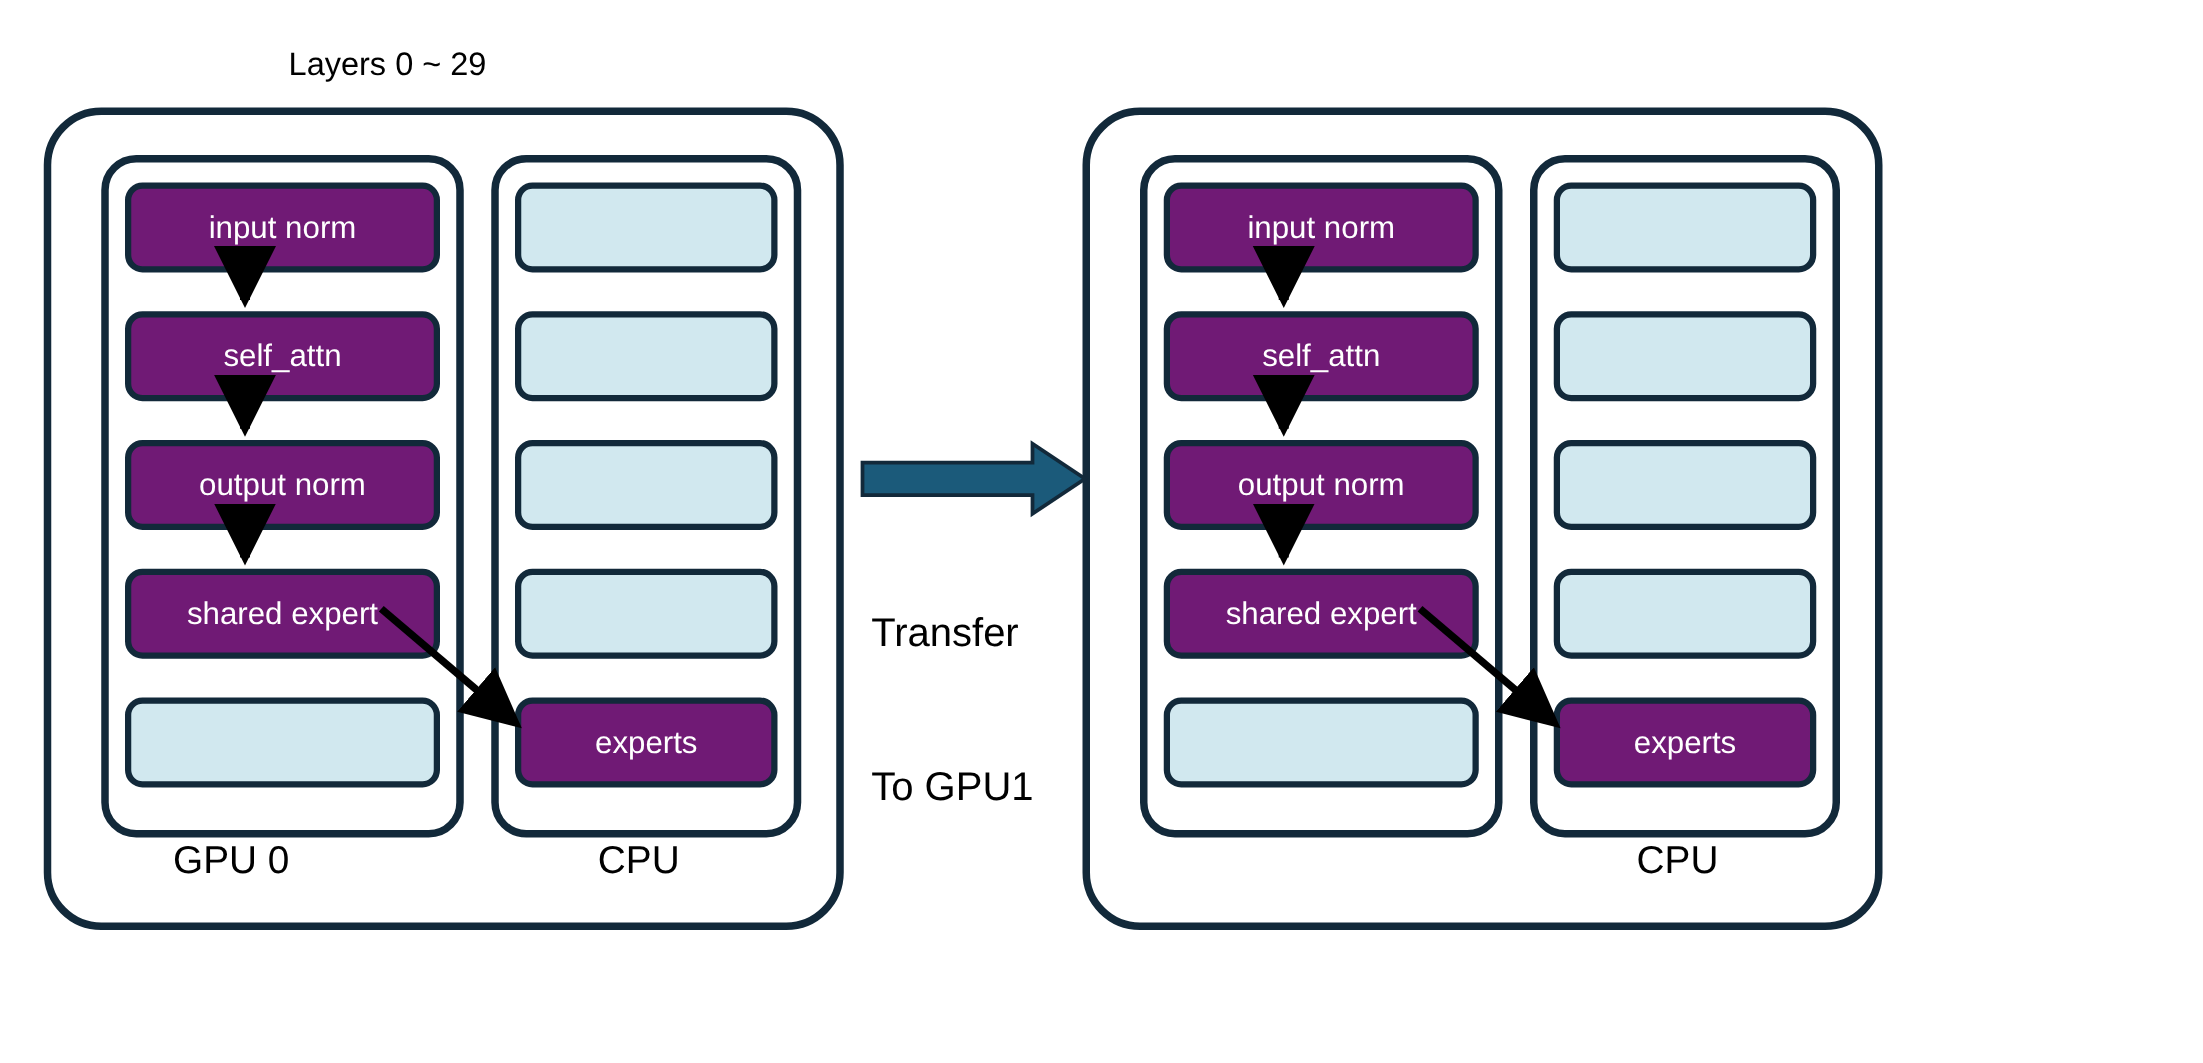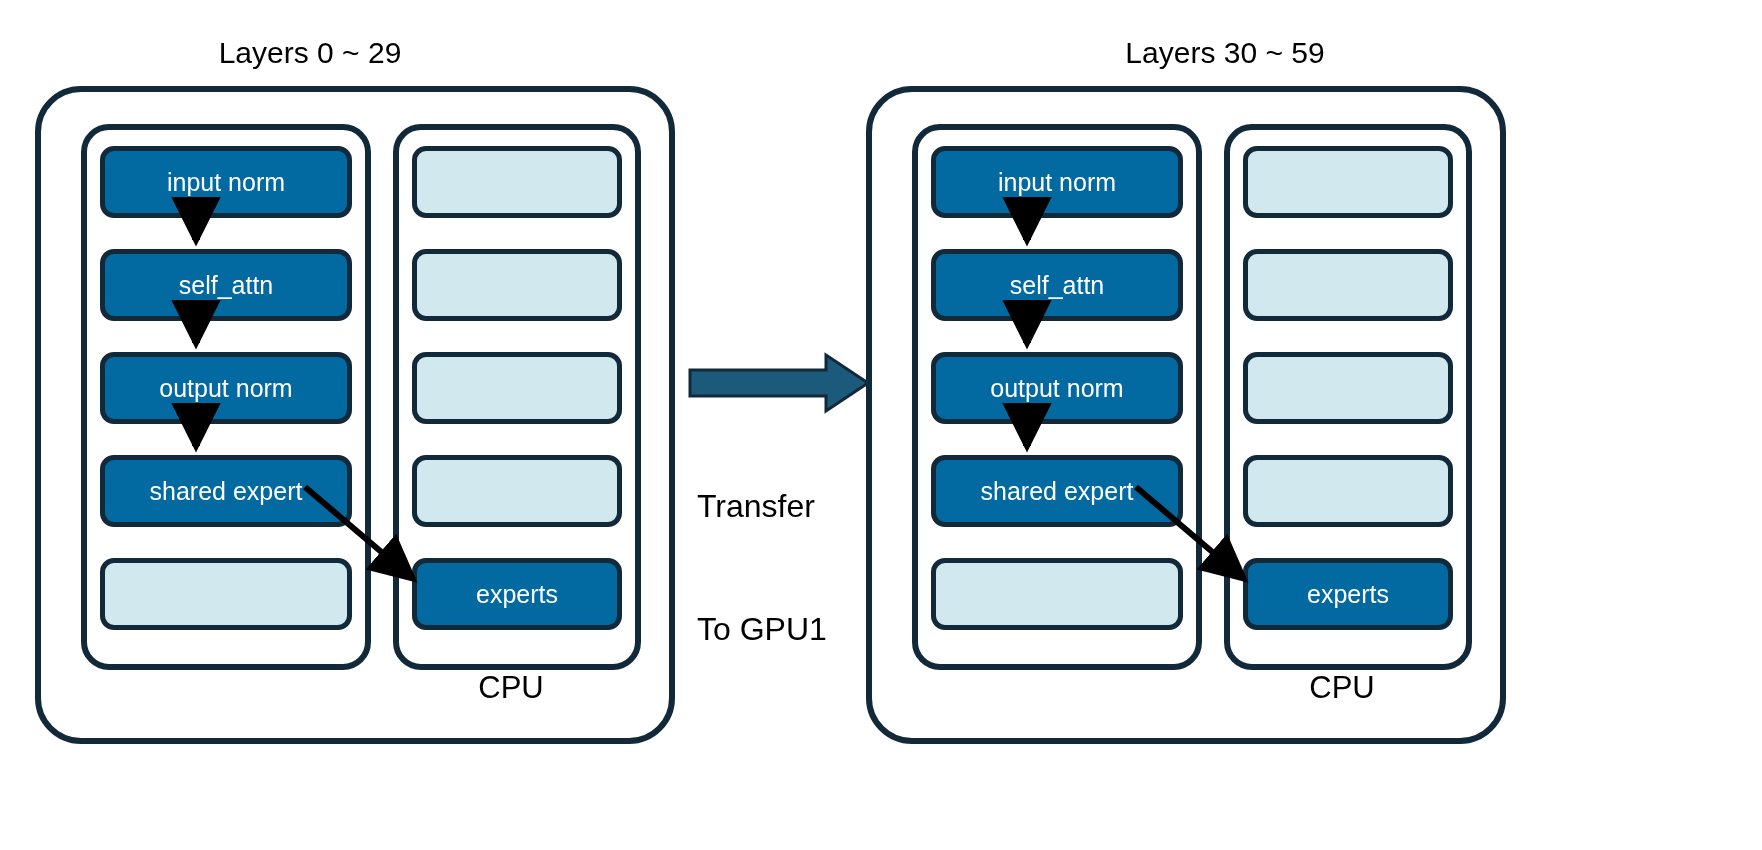--- a/index.html
+++ b/index.html
@@ -14,21 +14,21 @@
     width: 1762px;
     height: 850px;
     background: #ffffff;
     overflow: hidden;
   }
 
   
   .group-title {
     position: absolute;
     text-align: center;
-    font-size: 30px;
+    font-size: 26px;
     color: #000000;
     white-space: nowrap;
     line-height: 1;
   }
 
   
   .device-group {
     position: absolute;
     border: 6px solid #12293A;
     border-radius: 46px;
@@ -53,21 +53,21 @@
     border: 5px solid #12293A;
     border-radius: 14px;
     display: flex;
     align-items: center;
     justify-content: center;
     font-size: 25px;
     color: #ffffff;
     white-space: nowrap;
     flex: 0 0 auto;
   }
-  .block.active   { background: #0369a1; }
+  .block.active   { background: #701a75; }
   .block.inactive { background: #D1E8EF; }
 
   .gap-sm { height: 31px; flex: 0 0 auto; }
   .gap-lg { height: 31px; flex: 0 0 auto; }
 
   
   .device-label {
     position: absolute;
     text-align: center;
     font-size: 31px;
@@ -94,21 +94,20 @@
     white-space: pre;
   }
 </style>
 </head>
 <body>
 
 <div id="stage">
 
   <div class="group-title" style="left:155px; top:38px; width:310px;">Layers 0 ~ 29</div>
 
-  <div class="group-title" style="left:1060px; top:38px; width:330px;">Layers 30 ~ 59</div>
 
   <div class="device-group" style="left:35px; top:86px; width:640px; height:658px;">
 
     <div class="mem-column" style="left:40px; top:32px; width:290px; height:546px;">
       <div class="block active">input norm</div>
       <div class="gap-sm"></div>
       <div class="block active">self_attn</div>
       <div class="gap-sm"></div>
       <div class="block active">output norm</div>
       <div class="gap-sm"></div>
@@ -123,20 +122,21 @@
       <div class="block inactive"></div>
       <div class="gap-sm"></div>
       <div class="block inactive"></div>
       <div class="gap-sm"></div>
       <div class="block inactive"></div>
       <div class="gap-lg"></div>
       <div class="block active">experts</div>
     </div>
   </div>
 
+  <div class="device-label" style="left:40px; top:672px; width:290px;">GPU 0</div>
   <div class="device-label" style="left:387px; top:672px; width:248px;">CPU</div>
 
   <div class="device-group" style="left:866px; top:86px; width:640px; height:658px;">
 
     <div class="mem-column" style="left:40px; top:32px; width:290px; height:546px;">
       <div class="block active">input norm</div>
       <div class="gap-sm"></div>
       <div class="block active">self_attn</div>
       <div class="gap-sm"></div>
       <div class="block active">output norm</div>

